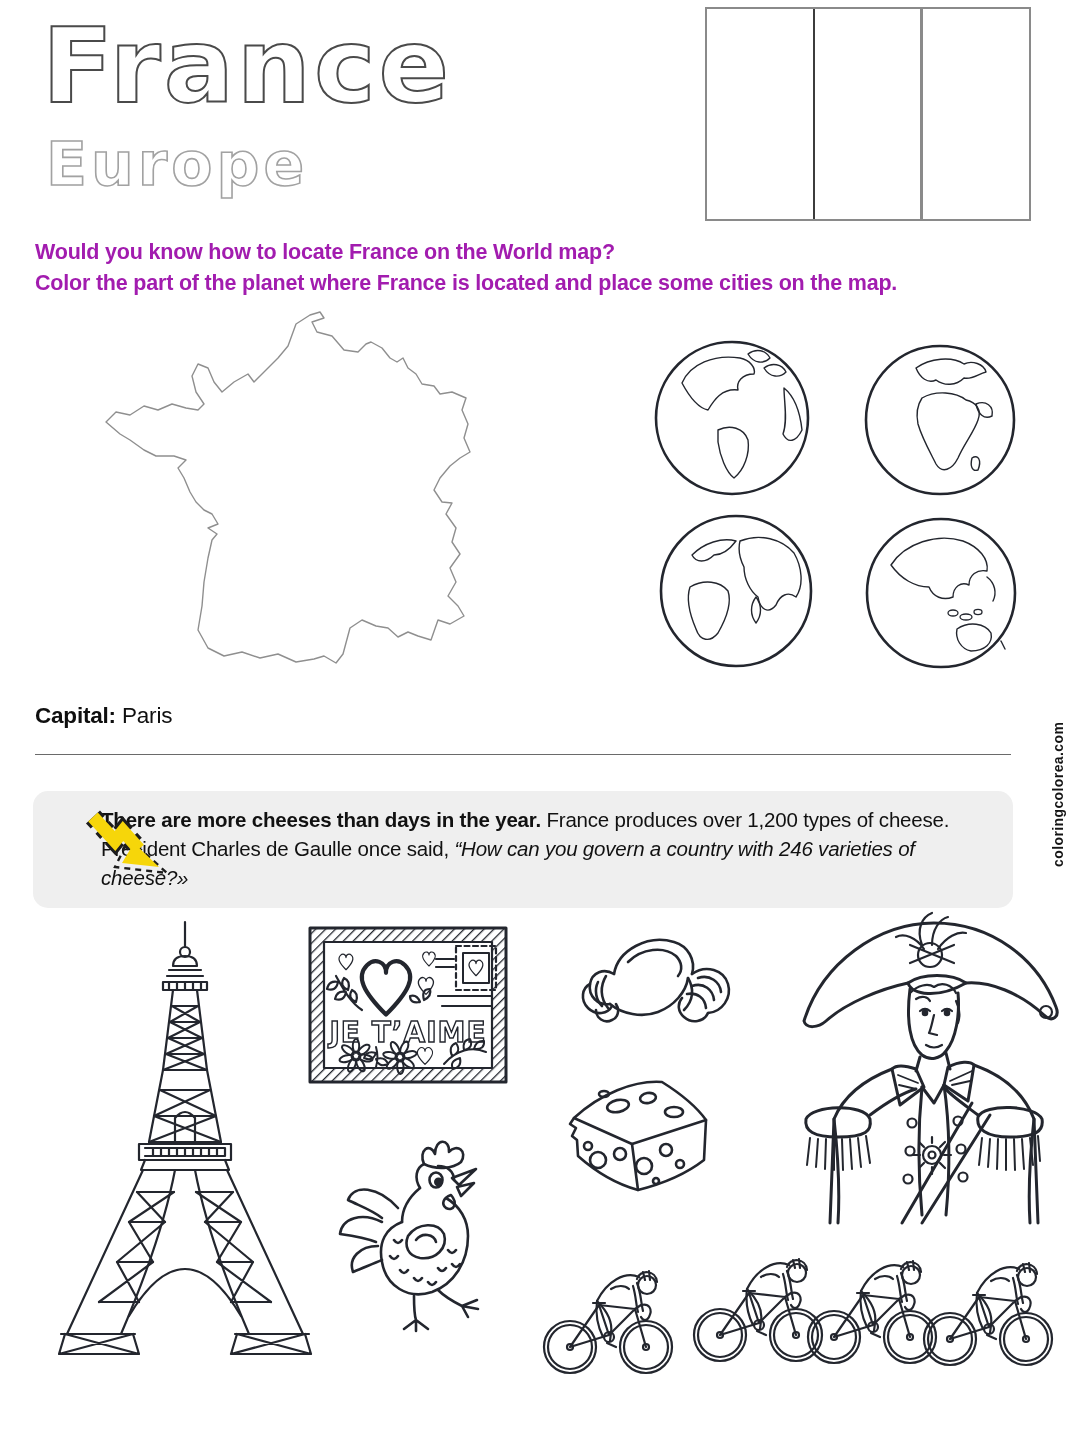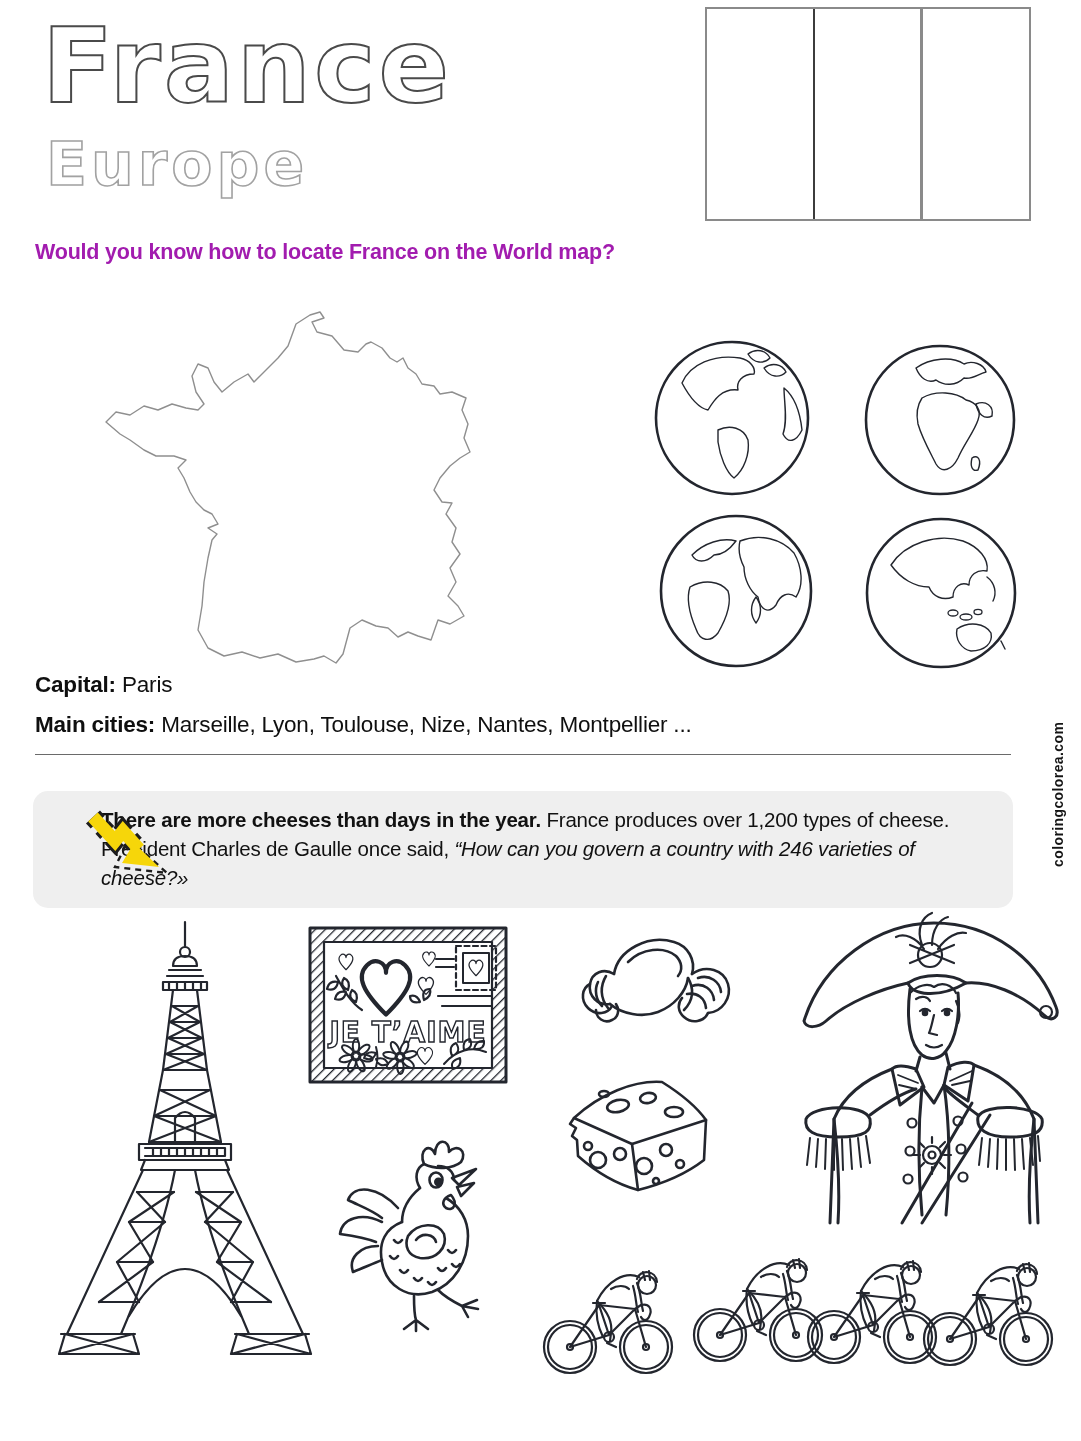--- a/index.html
+++ b/index.html
@@ -23,21 +23,21 @@
     width:322px; height:210px; border:2.5px solid #8a8a8a;
     display:flex; background:#fff;
   }
   .flag .pane{flex:1;}
   .flag .pane.mid{border-left:2.5px solid #3c3c3c; border-right:3px solid #8a8a8a;}
   
   .intro{
     font-size:21.5px; font-weight:700; line-height:31px; color:#a21caf;
     letter-spacing:-0.2px;
   }
-  .fact-line{font-size:22.5px; color:#0f0f0f; letter-spacing:-0.2px;}
+  .fact-line{font-size:22.5px; color:#0f0f0f; letter-spacing:-0.2px;margin-top:31px;}
   .fact-line b{font-weight:700;}
   .divider{height:0; border-top:1.6px solid #6a6a6a;}
   .fact-box{
     width:980px; border-radius:15px; padding:14px 20px 16px 68px; box-sizing:border-box;
     font-size:20.5px; line-height:29px; color:#111; letter-spacing:-0.2px;
   }
   .fact-box .hl{font-weight:700;}
   .fact-box .qt{font-style:italic;}
   .watermark{
     writing-mode:vertical-rl; transform:rotate(180deg);
@@ -56,20 +56,21 @@
   <div class="abs bubble-sub" style="left:46px; top:134px;">Europe</div>
 
   <div class="abs flag" style="left:705px; top:7px;">
     <div class="pane"></div>
     <div class="pane mid"></div>
     <div class="pane"></div>
   </div>
 
   <div class="abs intro" style="left:35px; top:237px; width:980px;">
     <div>Would you know how to locate France on the World map?</div>
+    <div>Color the part of the planet where France is located and place some cities on the map.</div>
   </div>
 
   <svg class="abs" style="left:100px; top:306px;" width="400" height="368" viewBox="0 0 400 368">
     <path fill="none" stroke="#8f8f8f" stroke-width="1.4" stroke-linejoin="round" d="
       M220,6 L224,12 L212,16 L217,26 L232,30 L244,44 L258,46 L266,38 L271,36 L282,42
       L290,52 L297,56 L303,52 L308,62 L316,68 L322,78 L334,80 L340,88 L352,86 L366,92
       L362,104 L368,118 L364,132 L370,146 L360,152 L350,160 L340,172 L334,184 L342,196
       L352,197 L346,208 L356,222 L352,236 L360,248 L350,262 L356,276 L348,290 L358,300
       L364,310 L350,318 L338,314 L331,334 L318,330 L308,326 L298,331 L288,322 L276,320
       L262,314 L250,322 L243,348 L236,357 L224,350 L214,353 L196,356 L178,348 L160,352
@@ -116,25 +117,20 @@
       <ellipse class="ink" stroke-width="1.3" cx="117" cy="99" rx="4" ry="2.6"></ellipse>
       <path class="ink" stroke-width="1.4" d="M96,116 C108,108 124,110 130,120 C132,130 124,138 110,138 C100,136 94,126 96,116 Z"></path>
       <path class="ink" stroke-width="1.4" d="M140,128 l4,8"></path>
     </g>
   </svg>
 
   <div class="abs fact-line" style="left:35px; top:672px;">
     <b>Capital:</b>
     <span> </span>
     <span>Paris</span>
-  </div>
-  <div class="abs fact-line" style="left:35px; top:712px;">
-    <b>Main cities:</b>
-    <span> </span>
-    <span>Marseille, Lyon, Toulouse, Nize, Nantes, Montpellier ...</span>
   </div>
 
   <div class="abs divider" style="left:35px; top:754px; width:976px;"></div>
 
   <div class="abs fact-box" style="left:33px; top:791px; background:#efefef;">
     <svg class="abs" style="left:46px; top:16px;" width="100" height="68" viewBox="0 0 100 68">
       <path d="M14,10 L36,34 L44,24 L60,42" fill="none" stroke="#1d1d1d" stroke-width="19" stroke-dasharray="7 7" stroke-linejoin="miter"></path>
       <polygon points="50,32 88,66 36,60" fill="none" stroke="#1d1d1d" stroke-width="2.4" stroke-dasharray="6 5"></polygon>
       <path d="M14,10 L36,34 L44,24 L60,42" fill="none" stroke="#f6d60a" stroke-width="13"></path>
       <polygon points="55,36 80,60 43,56" fill="#f6d60a"></polygon>

